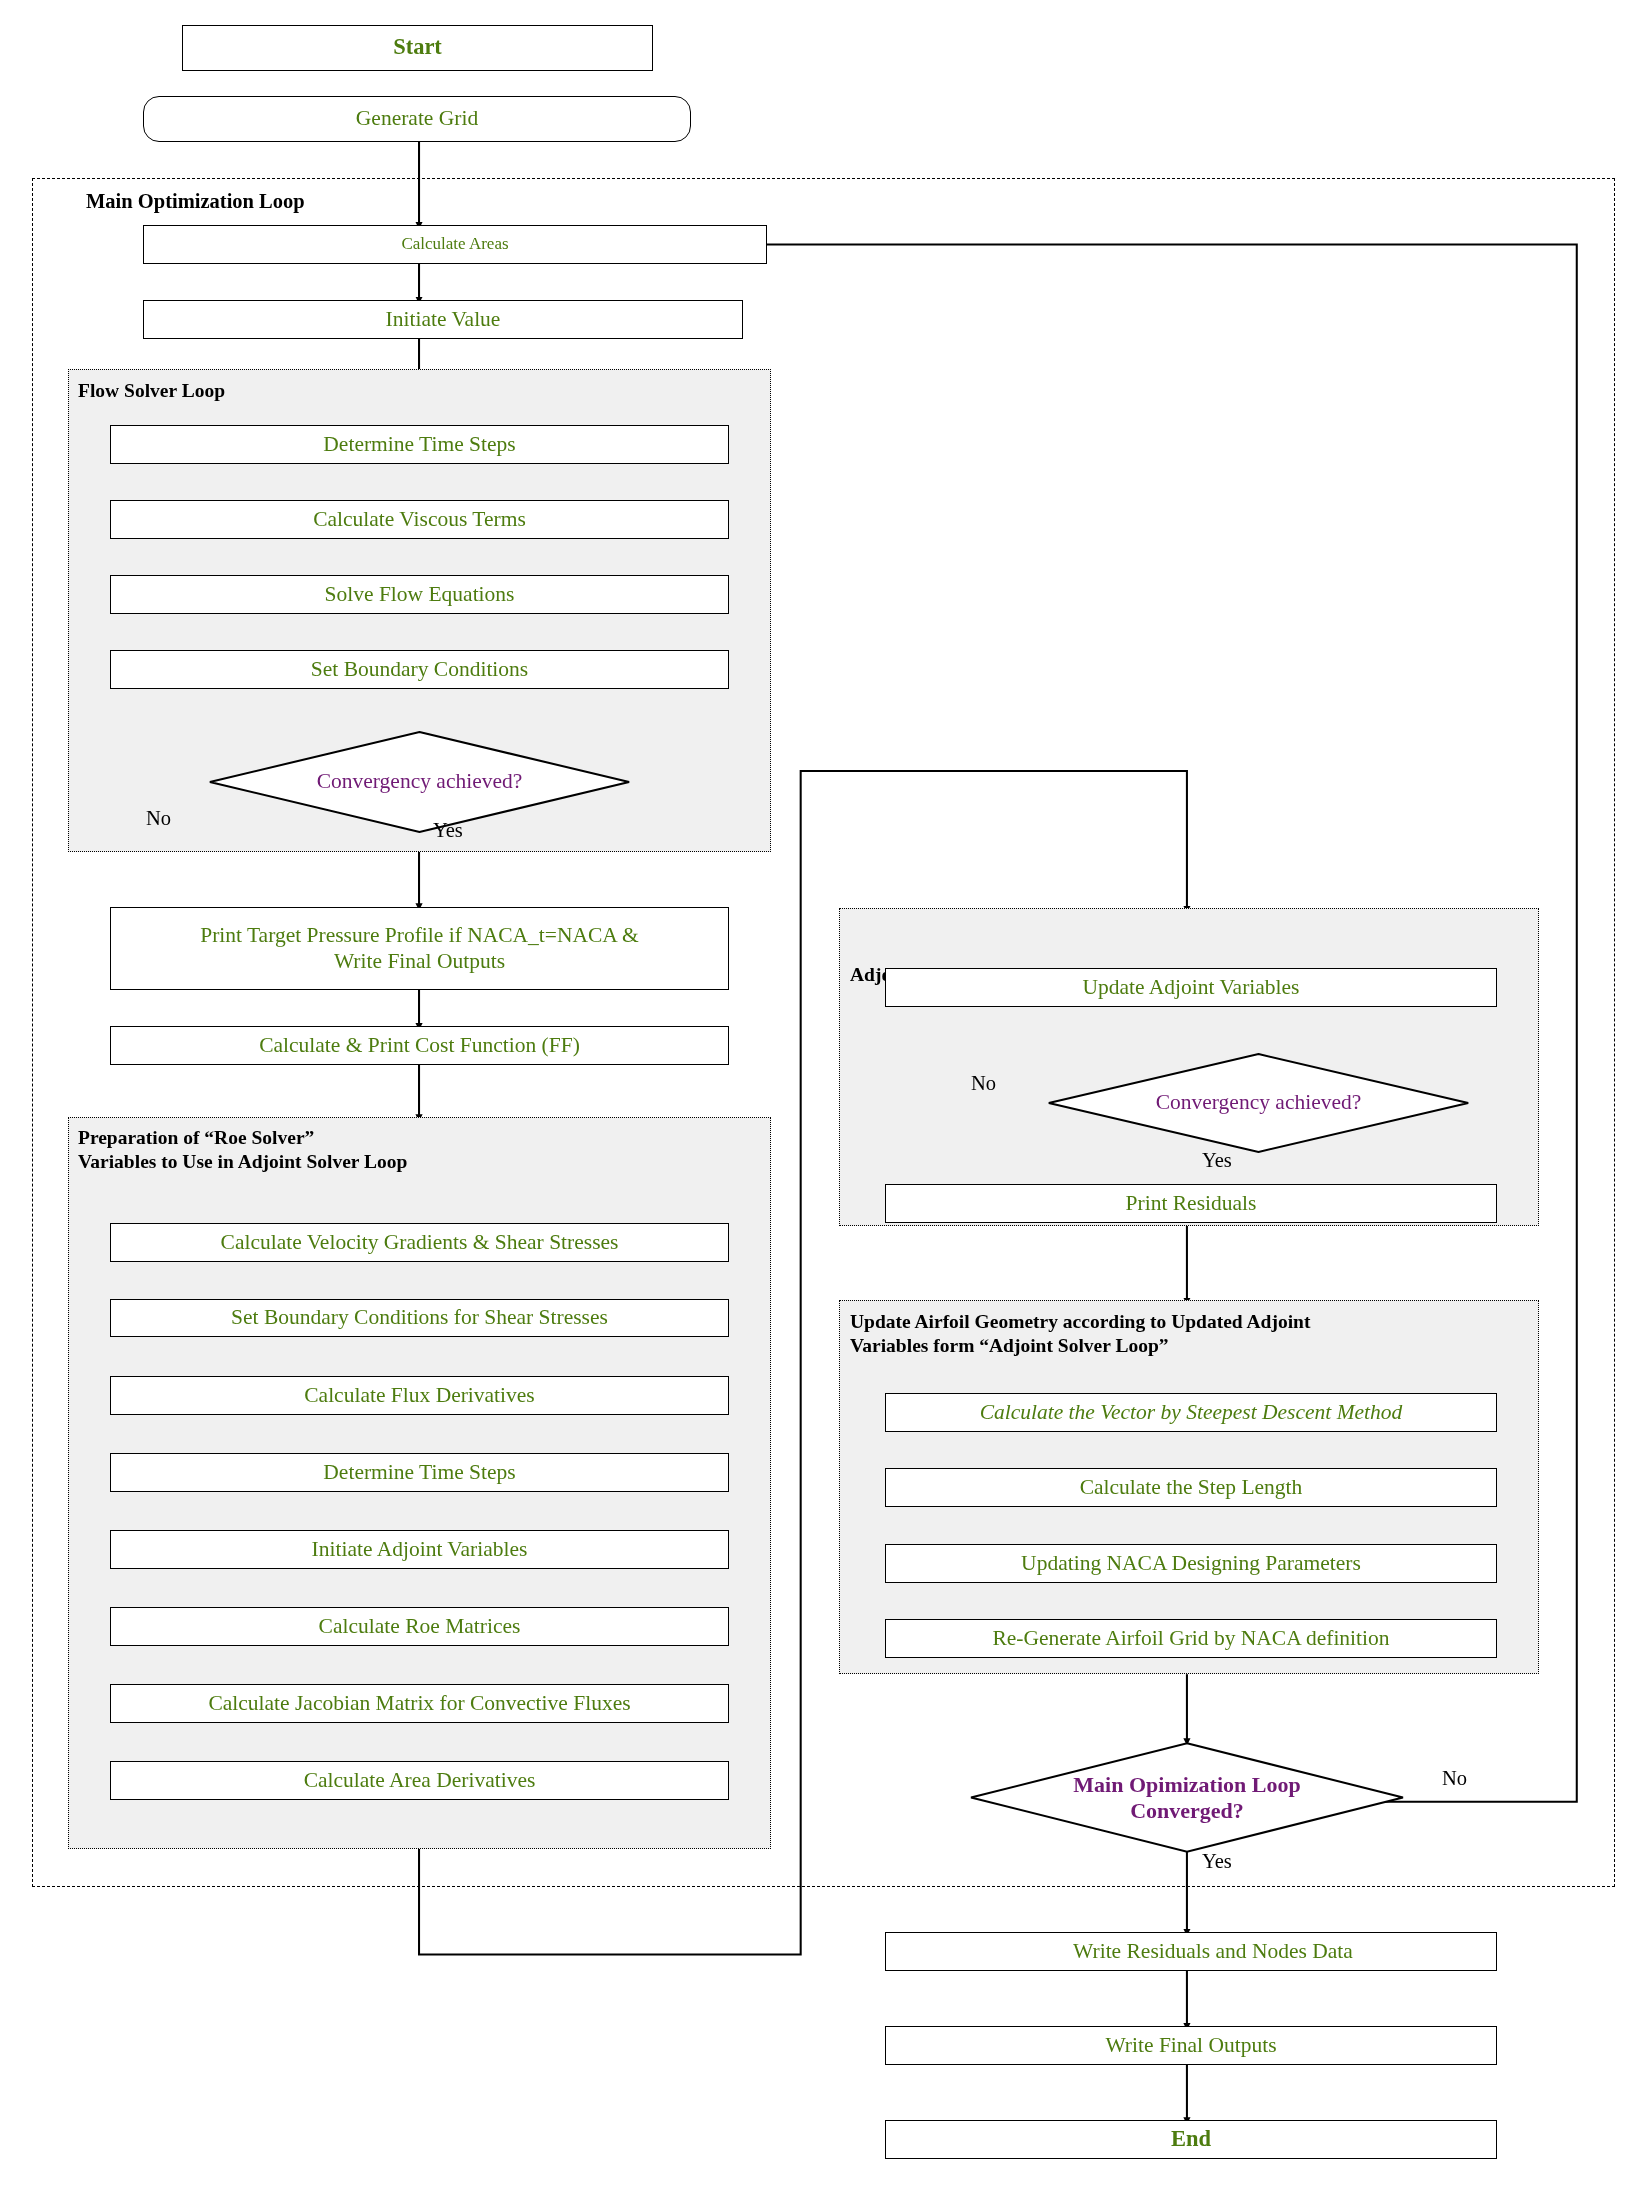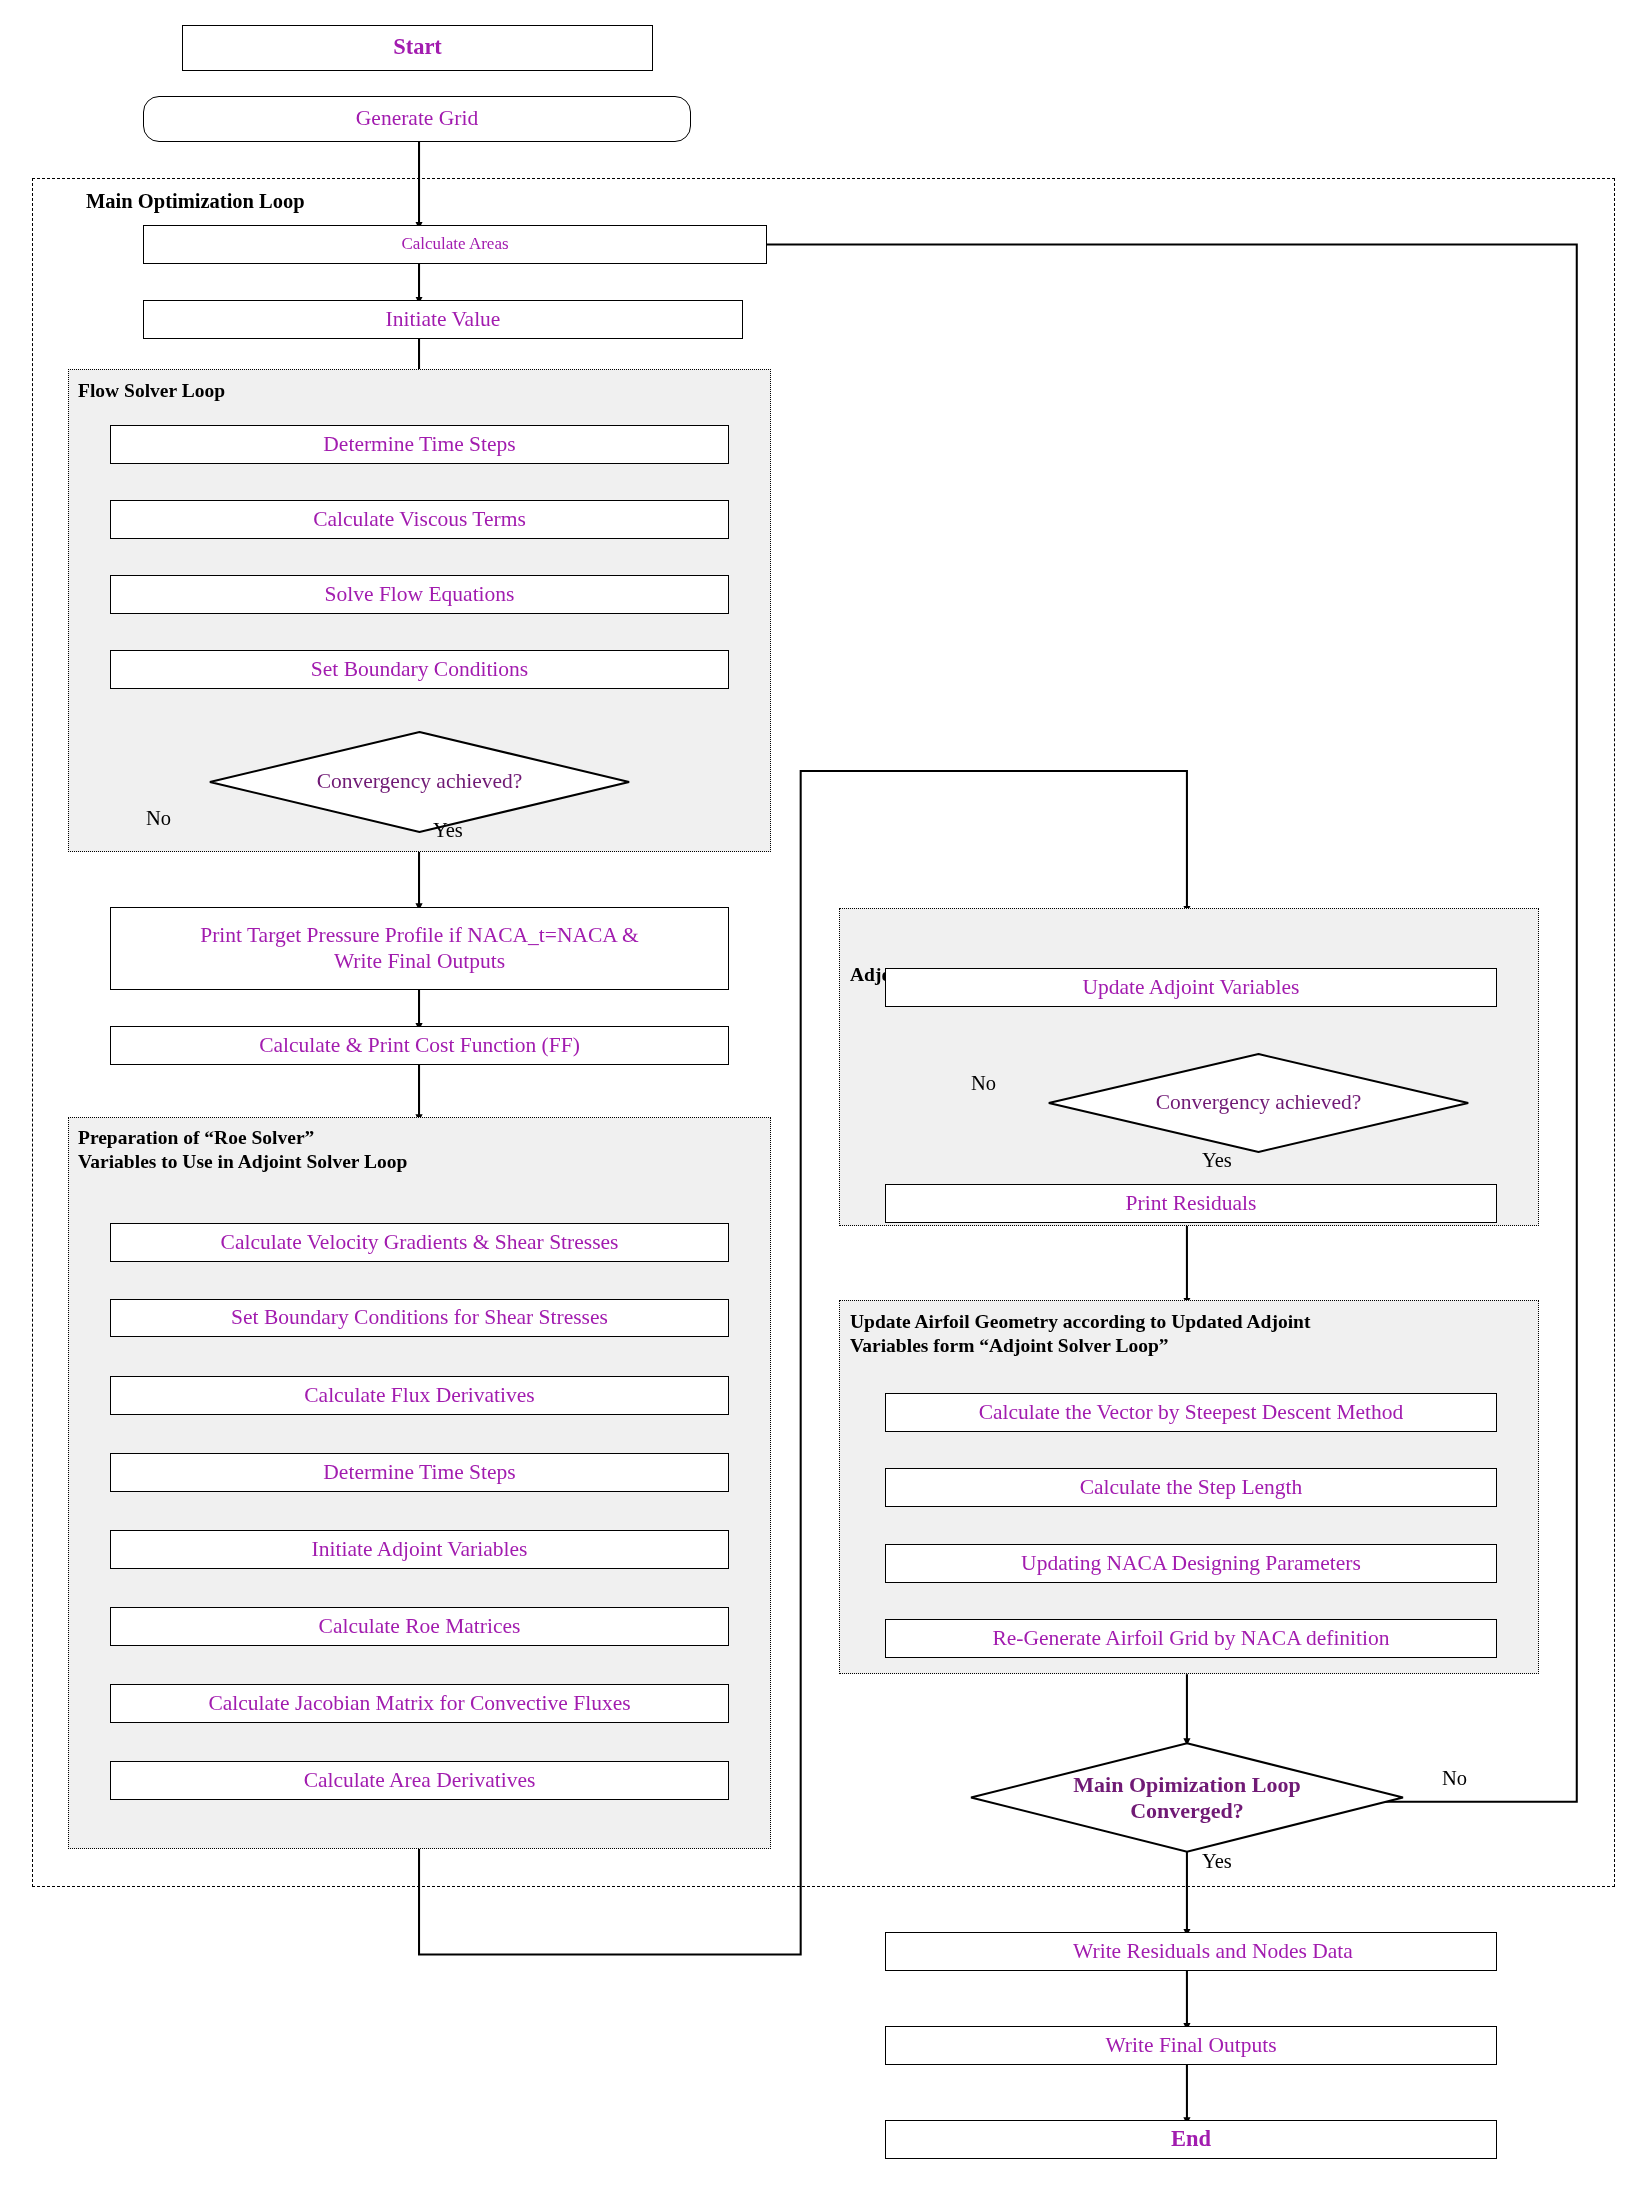--- a/index.html
+++ b/index.html
@@ -6,21 +6,21 @@
   body{font-family:"Liberation Serif", serif;}
   #stage{position:relative;width:1649px;height:2205px;background:#fff;overflow:hidden;}
   svg#wires{position:absolute;left:0;top:0;width:1649px;height:2205px;pointer-events:none;}
 
   .group-panel{position:absolute;box-sizing:border-box;}
   .group-dashed{border:1.5px dashed #000;background:transparent;}
   .group-dotted{border:1.5px dotted #000;background:#f0f0f0;}
   .group-title{position:absolute;font-weight:bold;color:#000;white-space:pre-line;line-height:1.22;}
 
   .node{position:absolute;box-sizing:border-box;border:1.5px solid #000;background:#ffffff;
-        display:flex;align-items:center;justify-content:center;text-align:center;color:#a21caf;
+        display:flex;align-items:center;justify-content:center;text-align:center;color:#4d7c0f;
         line-height:1.18;padding:1px 4.1px;}
   .node.bold{font-weight:bold;}
 
   .diamond{position:absolute;}
   .diamond .dlabel{position:absolute;left:0;top:0;width:100%;height:100%;
         display:flex;align-items:center;justify-content:center;text-align:center;color:#701a75;line-height:1.18;}
   .diamond .dlabel.bold{font-weight:bold;}
 
   .edge-label{position:absolute;color:#000;white-space:nowrap;}
 </style>
@@ -157,21 +157,21 @@
       <polygon points="413,2 824,98 413,194 2,98" fill="#ffffff" stroke="#000" stroke-width="4"></polygon>
     </svg>
     <div class="dlabel" style="font-size:21.5px;">Convergency achieved?</div>
   </div>
 
   <div class="edge-label" style="left:971px;top:1072px;font-size:20.5px;">No</div>
   <div class="edge-label" style="left:1202px;top:1149px;font-size:20.5px;">Yes</div>
 
   <div class="node" style="left:885px;top:1184px;width:612px;height:39px;font-size:21.5px;">Print Residuals</div>
 
-  <div class="node" style="left:885px;top:1393px;width:612px;height:39px;font-size:21.5px;">Calculate the Vector by Steepest Descent Method</div>
+  <div class="node" style="left:885px;top:1393px;width:612px;height:39px;font-size:21.5px;font-style:italic;">Calculate the Vector by Steepest Descent Method</div>
   <div class="node" style="left:885px;top:1468px;width:612px;height:39px;font-size:21.5px;">Calculate the Step Length</div>
   <div class="node" style="left:885px;top:1544px;width:612px;height:39px;font-size:21.5px;">Updating NACA Designing Parameters</div>
   <div class="node" style="left:885px;top:1619px;width:612px;height:39px;font-size:21.5px;">Re-Generate Airfoil Grid by NACA definition</div>
 
   <div class="diamond" style="left:970px;top:1742px;width:434px;height:111px;">
     <svg width="434" height="111" viewBox="0 0 848 216">
       <polygon points="424,2 846,108 424,214 2,108" fill="#ffffff" stroke="#000" stroke-width="4"></polygon>
     </svg>
     <div class="dlabel bold" style="font-size:22px;white-space:pre-line;">Main Opimization Loop
 Converged?</div>

